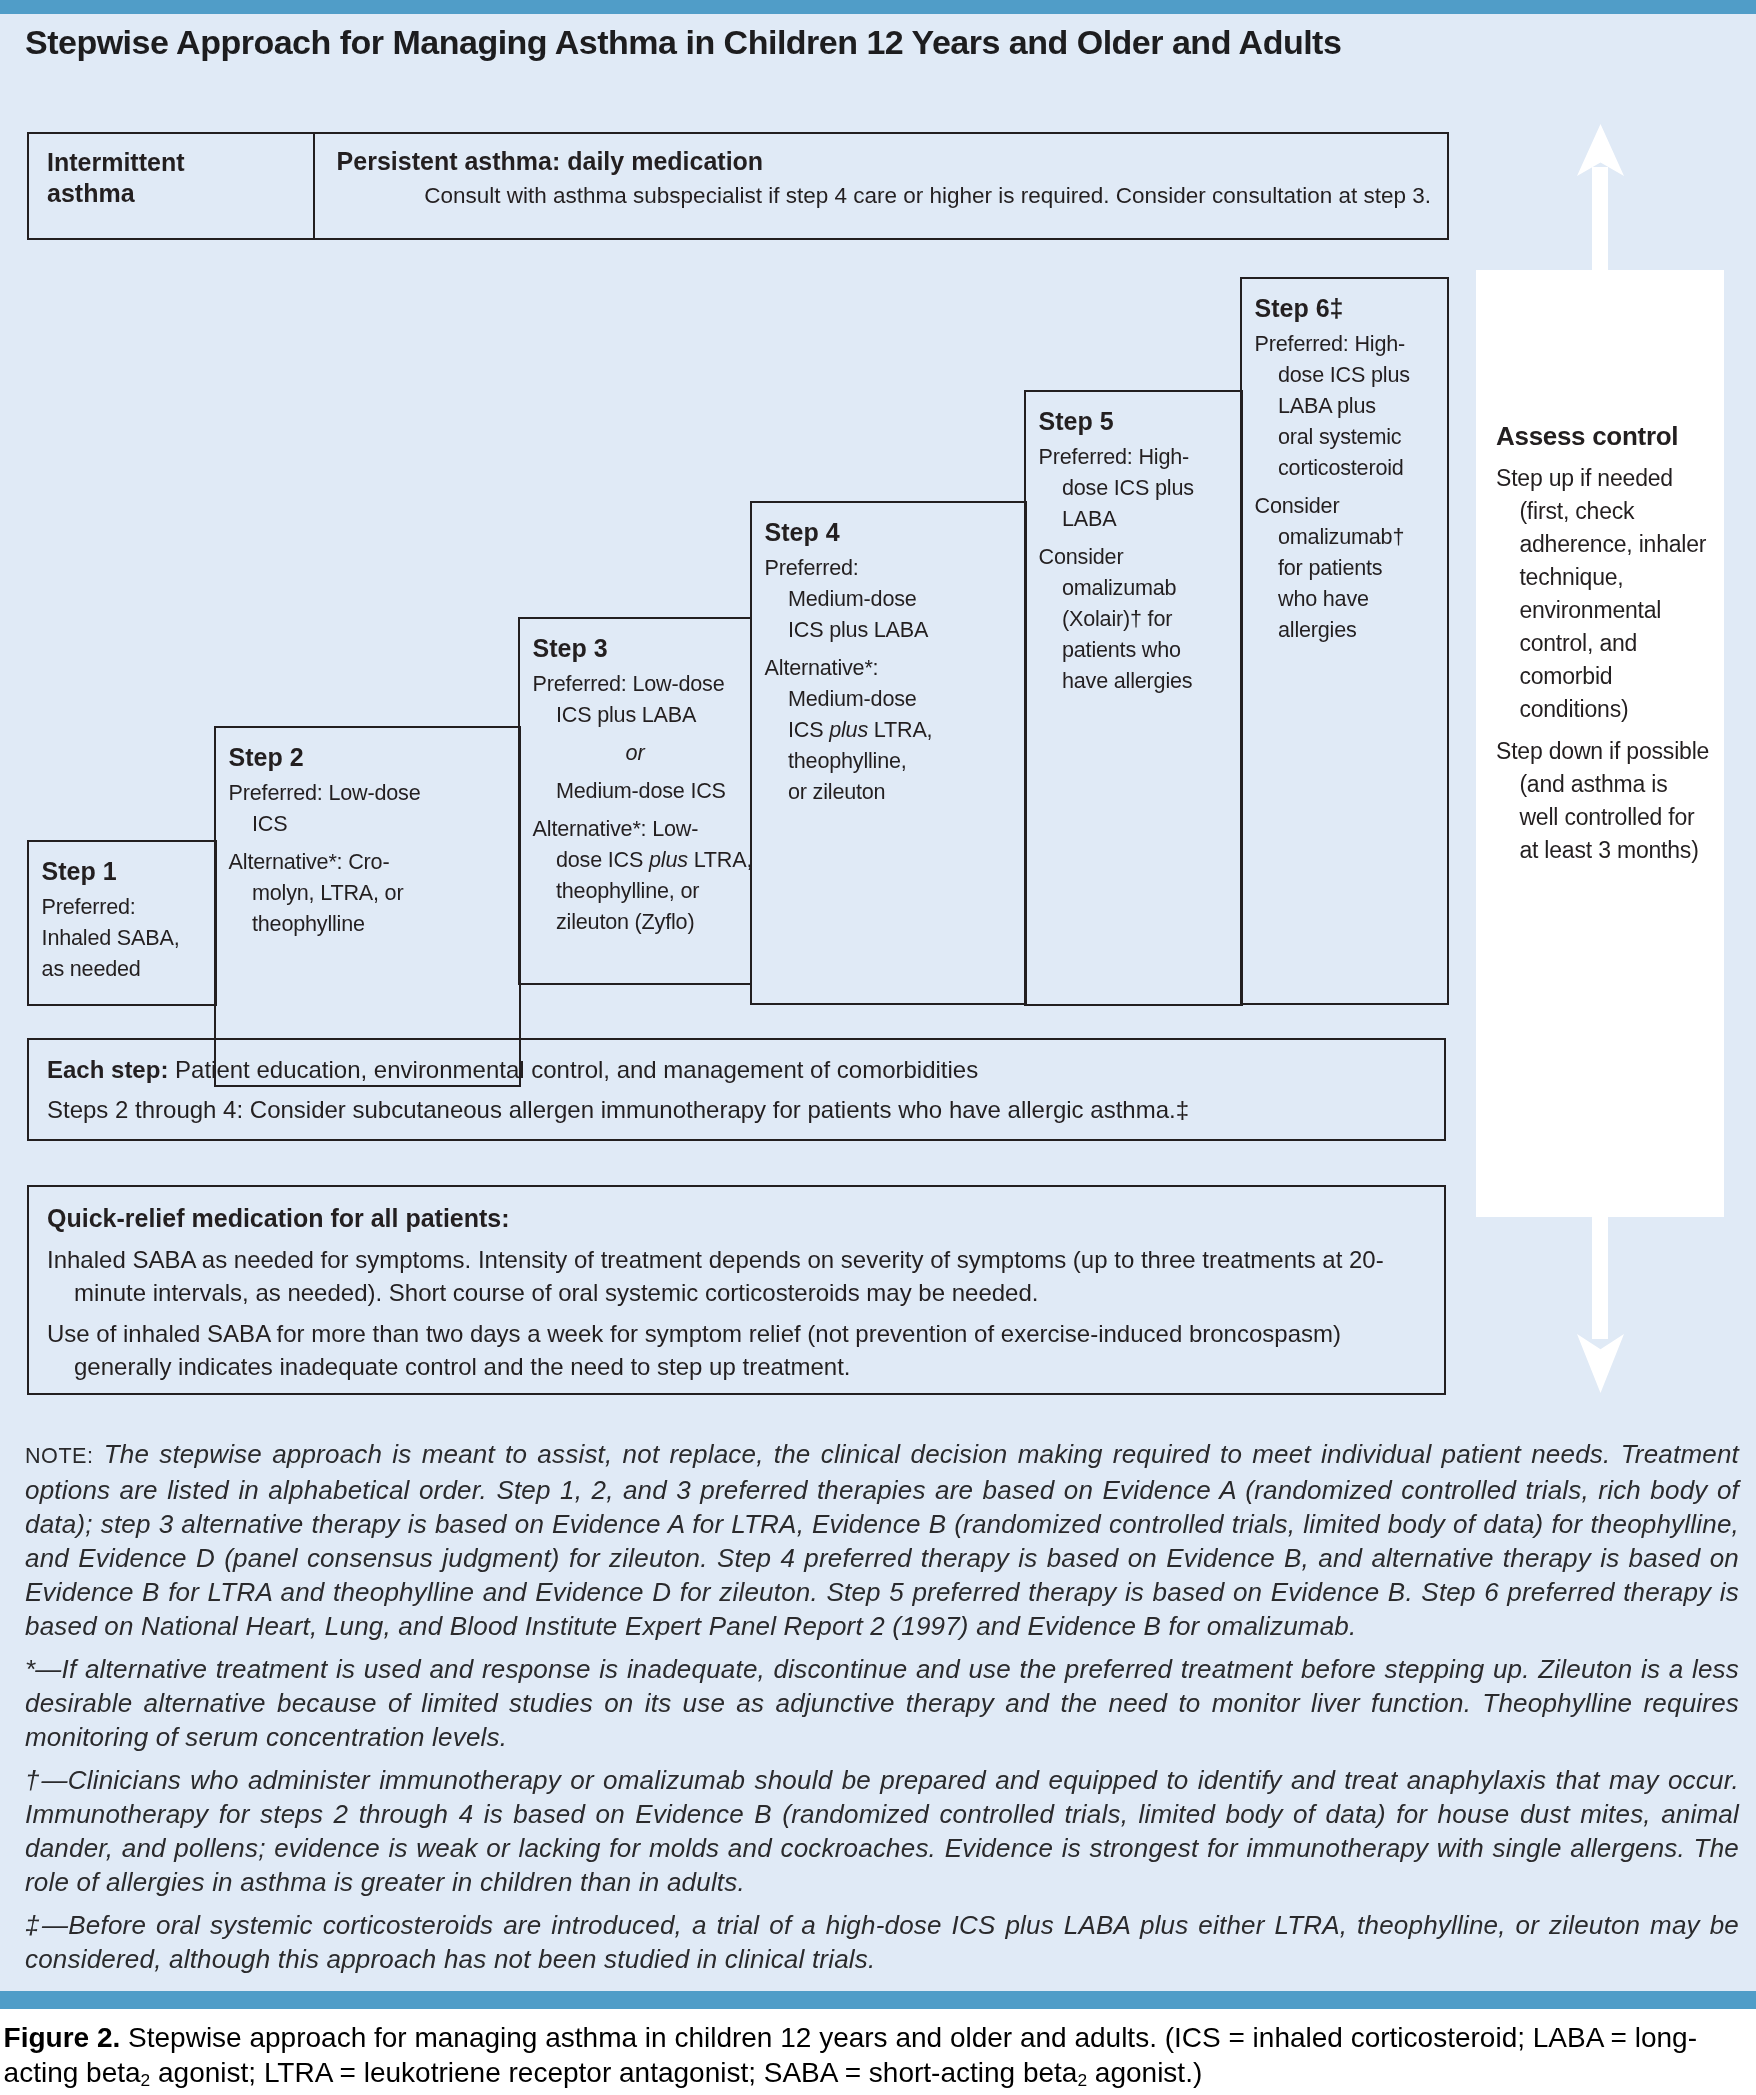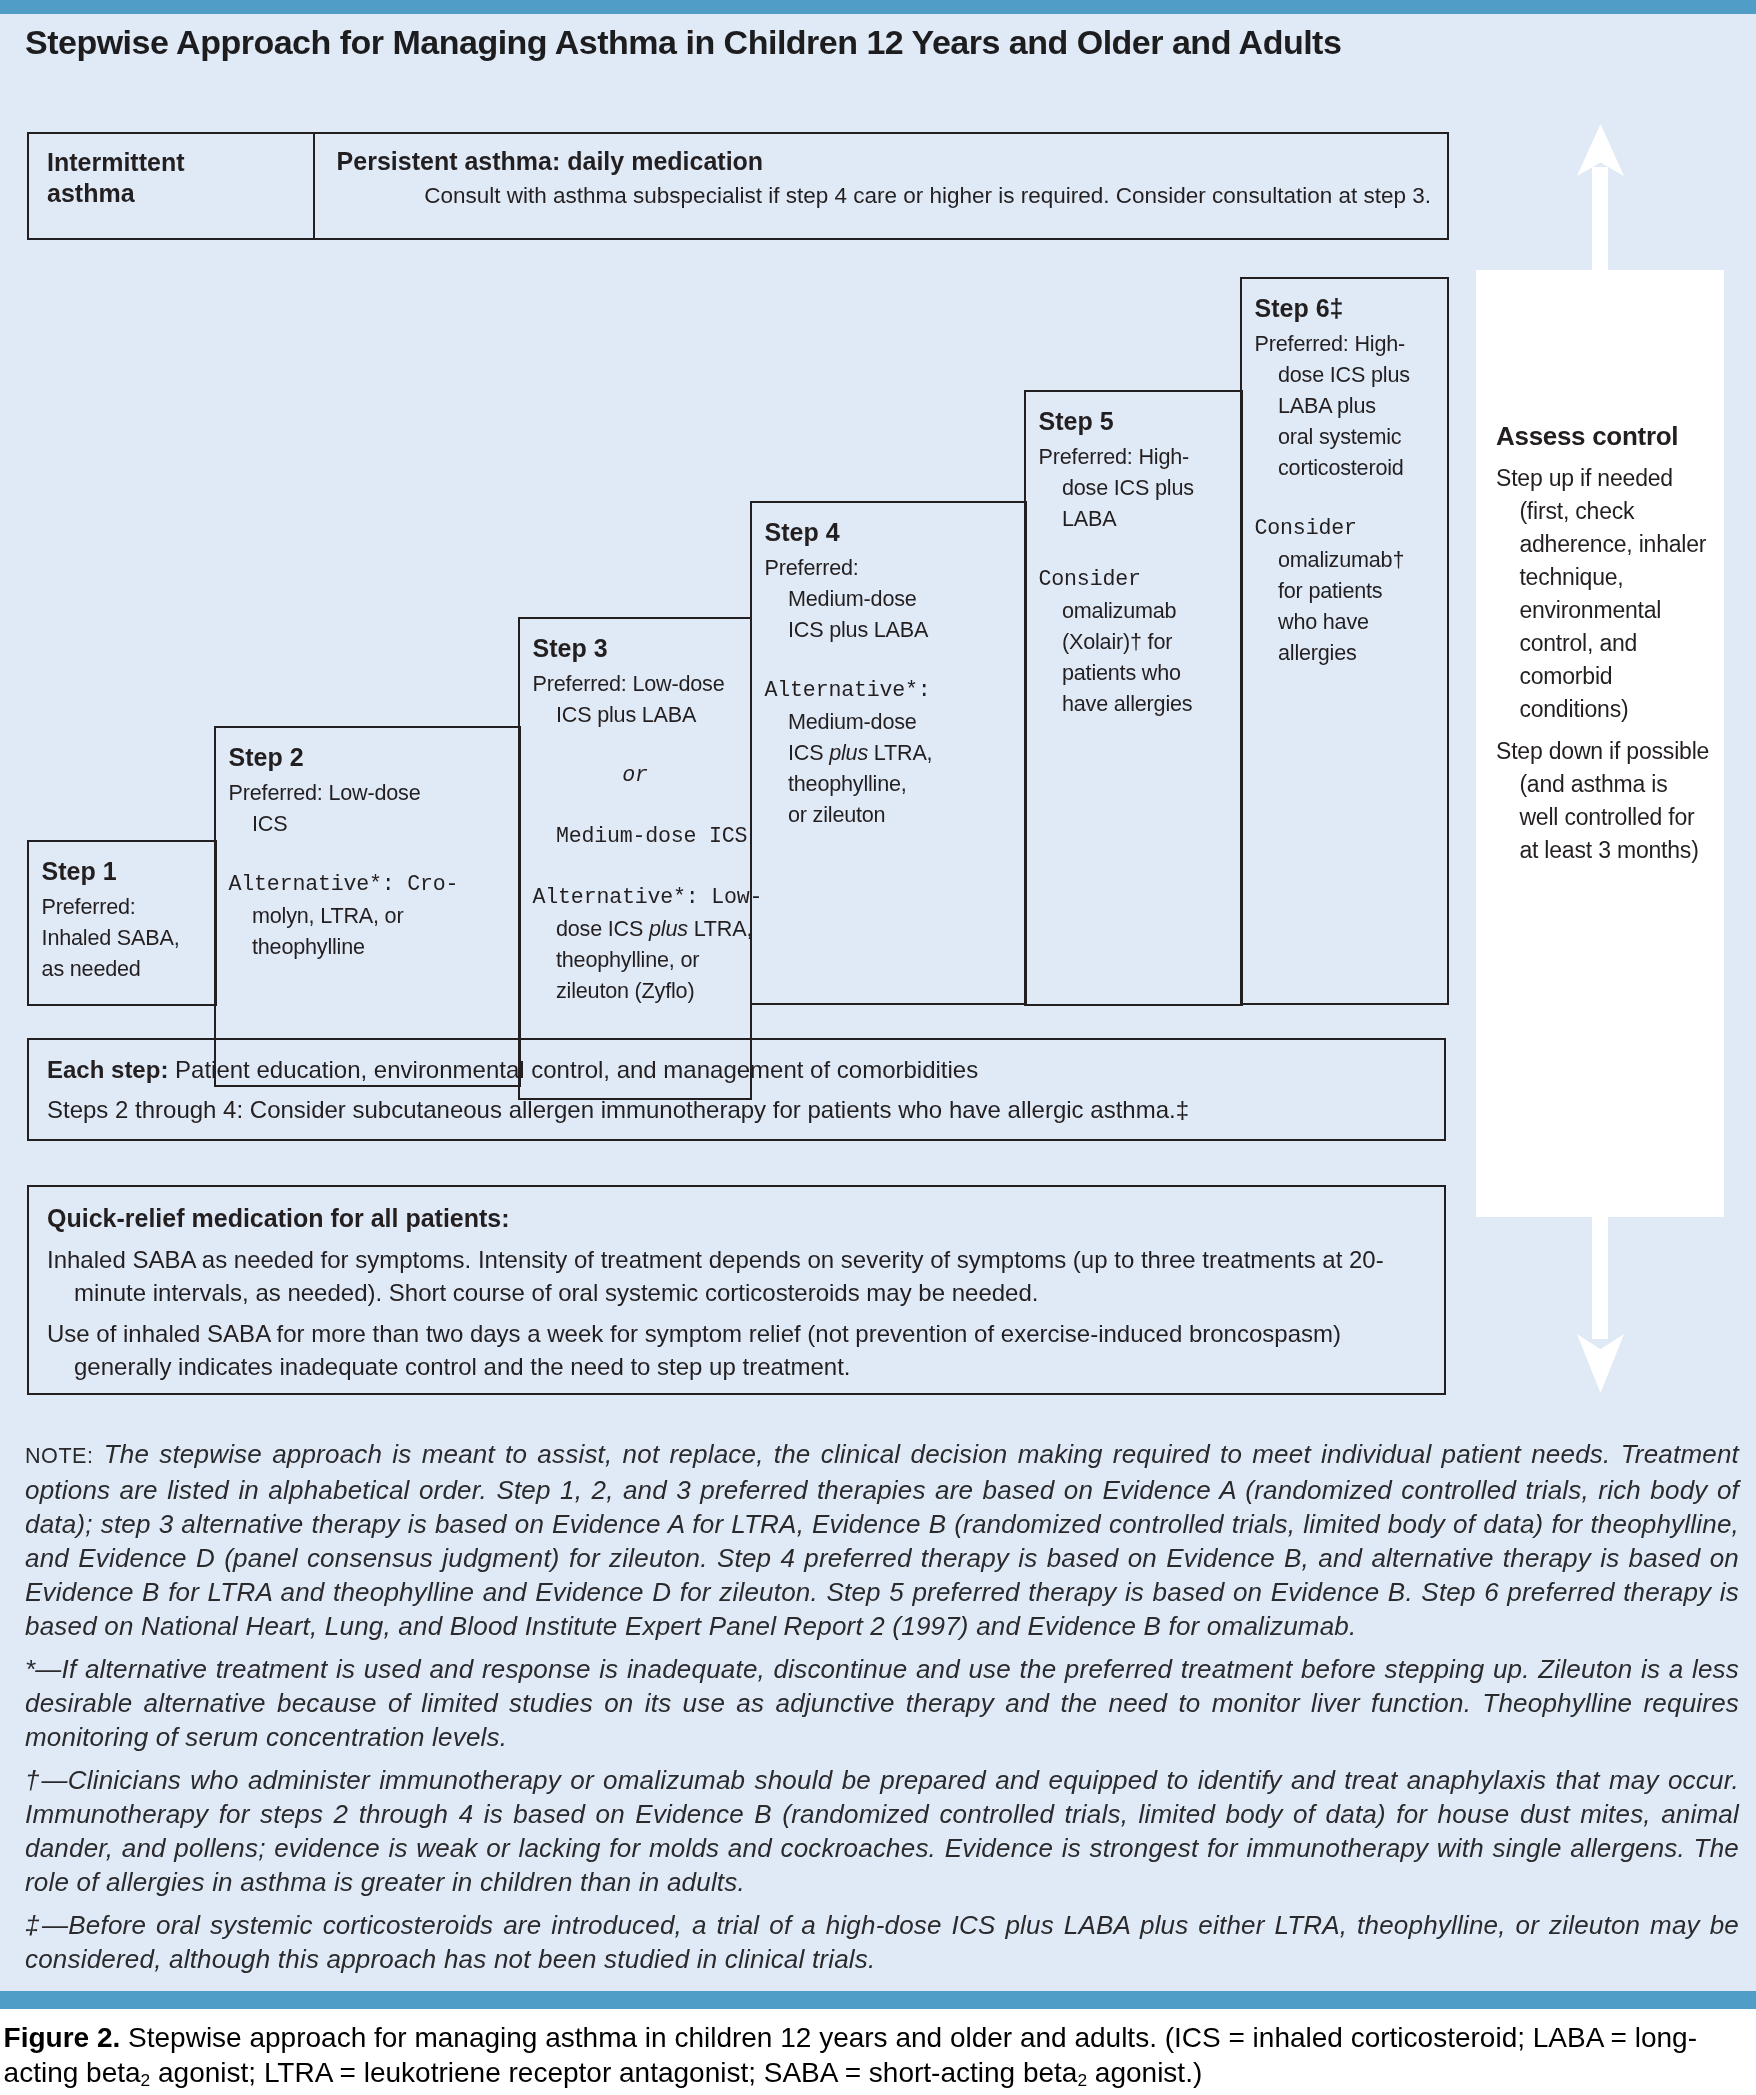--- a/index.html
+++ b/index.html
@@ -14,29 +14,29 @@
   .hdr{position:absolute;left:27px;top:132px;width:1422px;height:108px;border:2.7px solid #231f20;box-sizing:border-box;display:flex;}
   .hdr-left{width:286px;border-right:2.7px solid #231f20;box-sizing:border-box;padding:12.6px 7.2px 0 18px;font-weight:bold;font-size:25px;line-height:31.5px;}
   .hdr-right{flex:1;padding:10.8px 16px 0 21.6px;}
   .hdr-title{font-weight:bold;font-size:25px;line-height:32px;}
   .hdr-sub{font-size:22.5px;margin-top:6.3px;white-space:nowrap;text-align:right;}
 
   
   .step-box{position:absolute;border:2.7px solid #231f20;box-sizing:border-box;padding:10.8px 12.6px 0 12.6px;}
   .s1{left:27px;top:840px;width:190px;height:166px;}
   .s2{left:214px;top:726px;width:307px;height:361px;}
-  .s3{left:518px;top:617px;width:234px;height:483px;}
+  .s3{left:518px;top:617px;width:234px;height:368px;}
   .s4{left:750px;top:501px;width:277px;height:504px;}
   .s5{left:1024px;top:390px;width:219px;height:616px;}
   .s6{left:1240px;top:277px;width:209px;height:728px;}
   .step-label{font-weight:bold;font-size:25px;line-height:36px;margin-bottom:1.8px;}
   .line{font-size:21.6px;line-height:31px;white-space:nowrap;letter-spacing:-0.2px;}
   .ind{padding-left:23.4px;}
   .ctr{text-align:center;padding-left:0;}
-  .para{margin-top:30px;font-family:Liberation Mono, monospace;}
+  .para{margin-top:7px;}
   .it{font-style:italic;}
 
   
   .eachstep{position:absolute;left:27px;top:1038px;width:1419px;height:103px;border:2.7px solid #231f20;box-sizing:border-box;padding:11.7px 18px 0 18px;}
   .es-line{font-size:24px;line-height:36px;}
   .es-line2{margin-top:4.5px;}
   .bold{font-weight:bold;}
 
   
   .quick{position:absolute;left:27px;top:1185px;width:1419px;height:210px;border:2.7px solid #231f20;box-sizing:border-box;padding:13.5px 20px 0 18px;}

